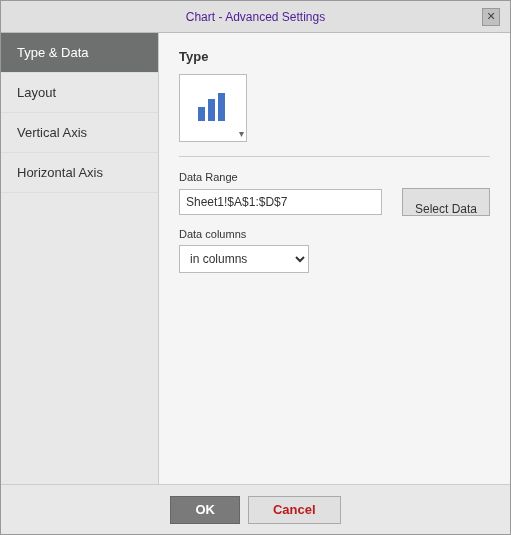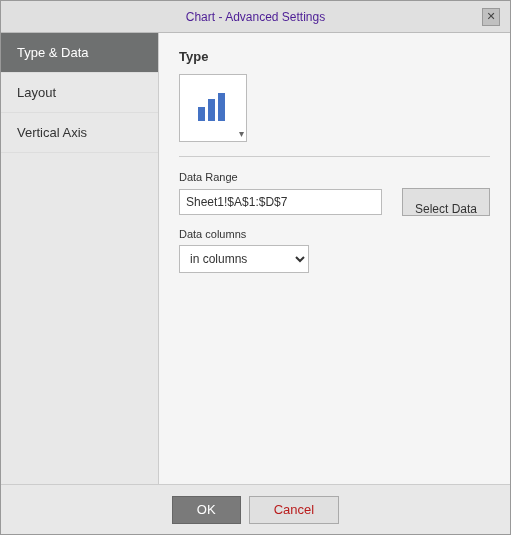--- a/index.html
+++ b/index.html
@@ -166,20 +166,21 @@
       justify-content: center;
       gap: 8px;
       height: 50px;
     }
     .footer-btn {
       height: 28px;
       padding: 0 24px;
       border: 1px solid #aaa;
       cursor: pointer;
       font-size: 13px;
+      font-weight: bold;
     }
     .footer-btn.ok {
       background: #7a7a7a;
       color: white;
       border-color: #666;
     }
     .footer-btn.cancel {
       background: #e0e0e0;
       color: #b91c1c;
     }
@@ -201,20 +202,23 @@
 
     <div class="sidebar">
       <div class="sidebar-item active">
         <span>Type &amp; Data</span>
       </div>
       <div class="sidebar-item">
         <span>Layout</span>
       </div>
       <div class="sidebar-item">
         <span>Vertical Axis</span>
+      </div>
+      <div class="sidebar-item">
+        <span>Horizontal Axis</span>
       </div>
     </div>
 
     <div class="main-content">
       
       <div class="section-title">Type</div>
       <div class="chart-type-box">
         <div class="chart-icon">
           <svg viewBox="0 0 36 36" xmlns="http://www.w3.org/2000/svg">
             <rect x="3" y="18" width="7" height="14" fill="#4472c4"></rect>

